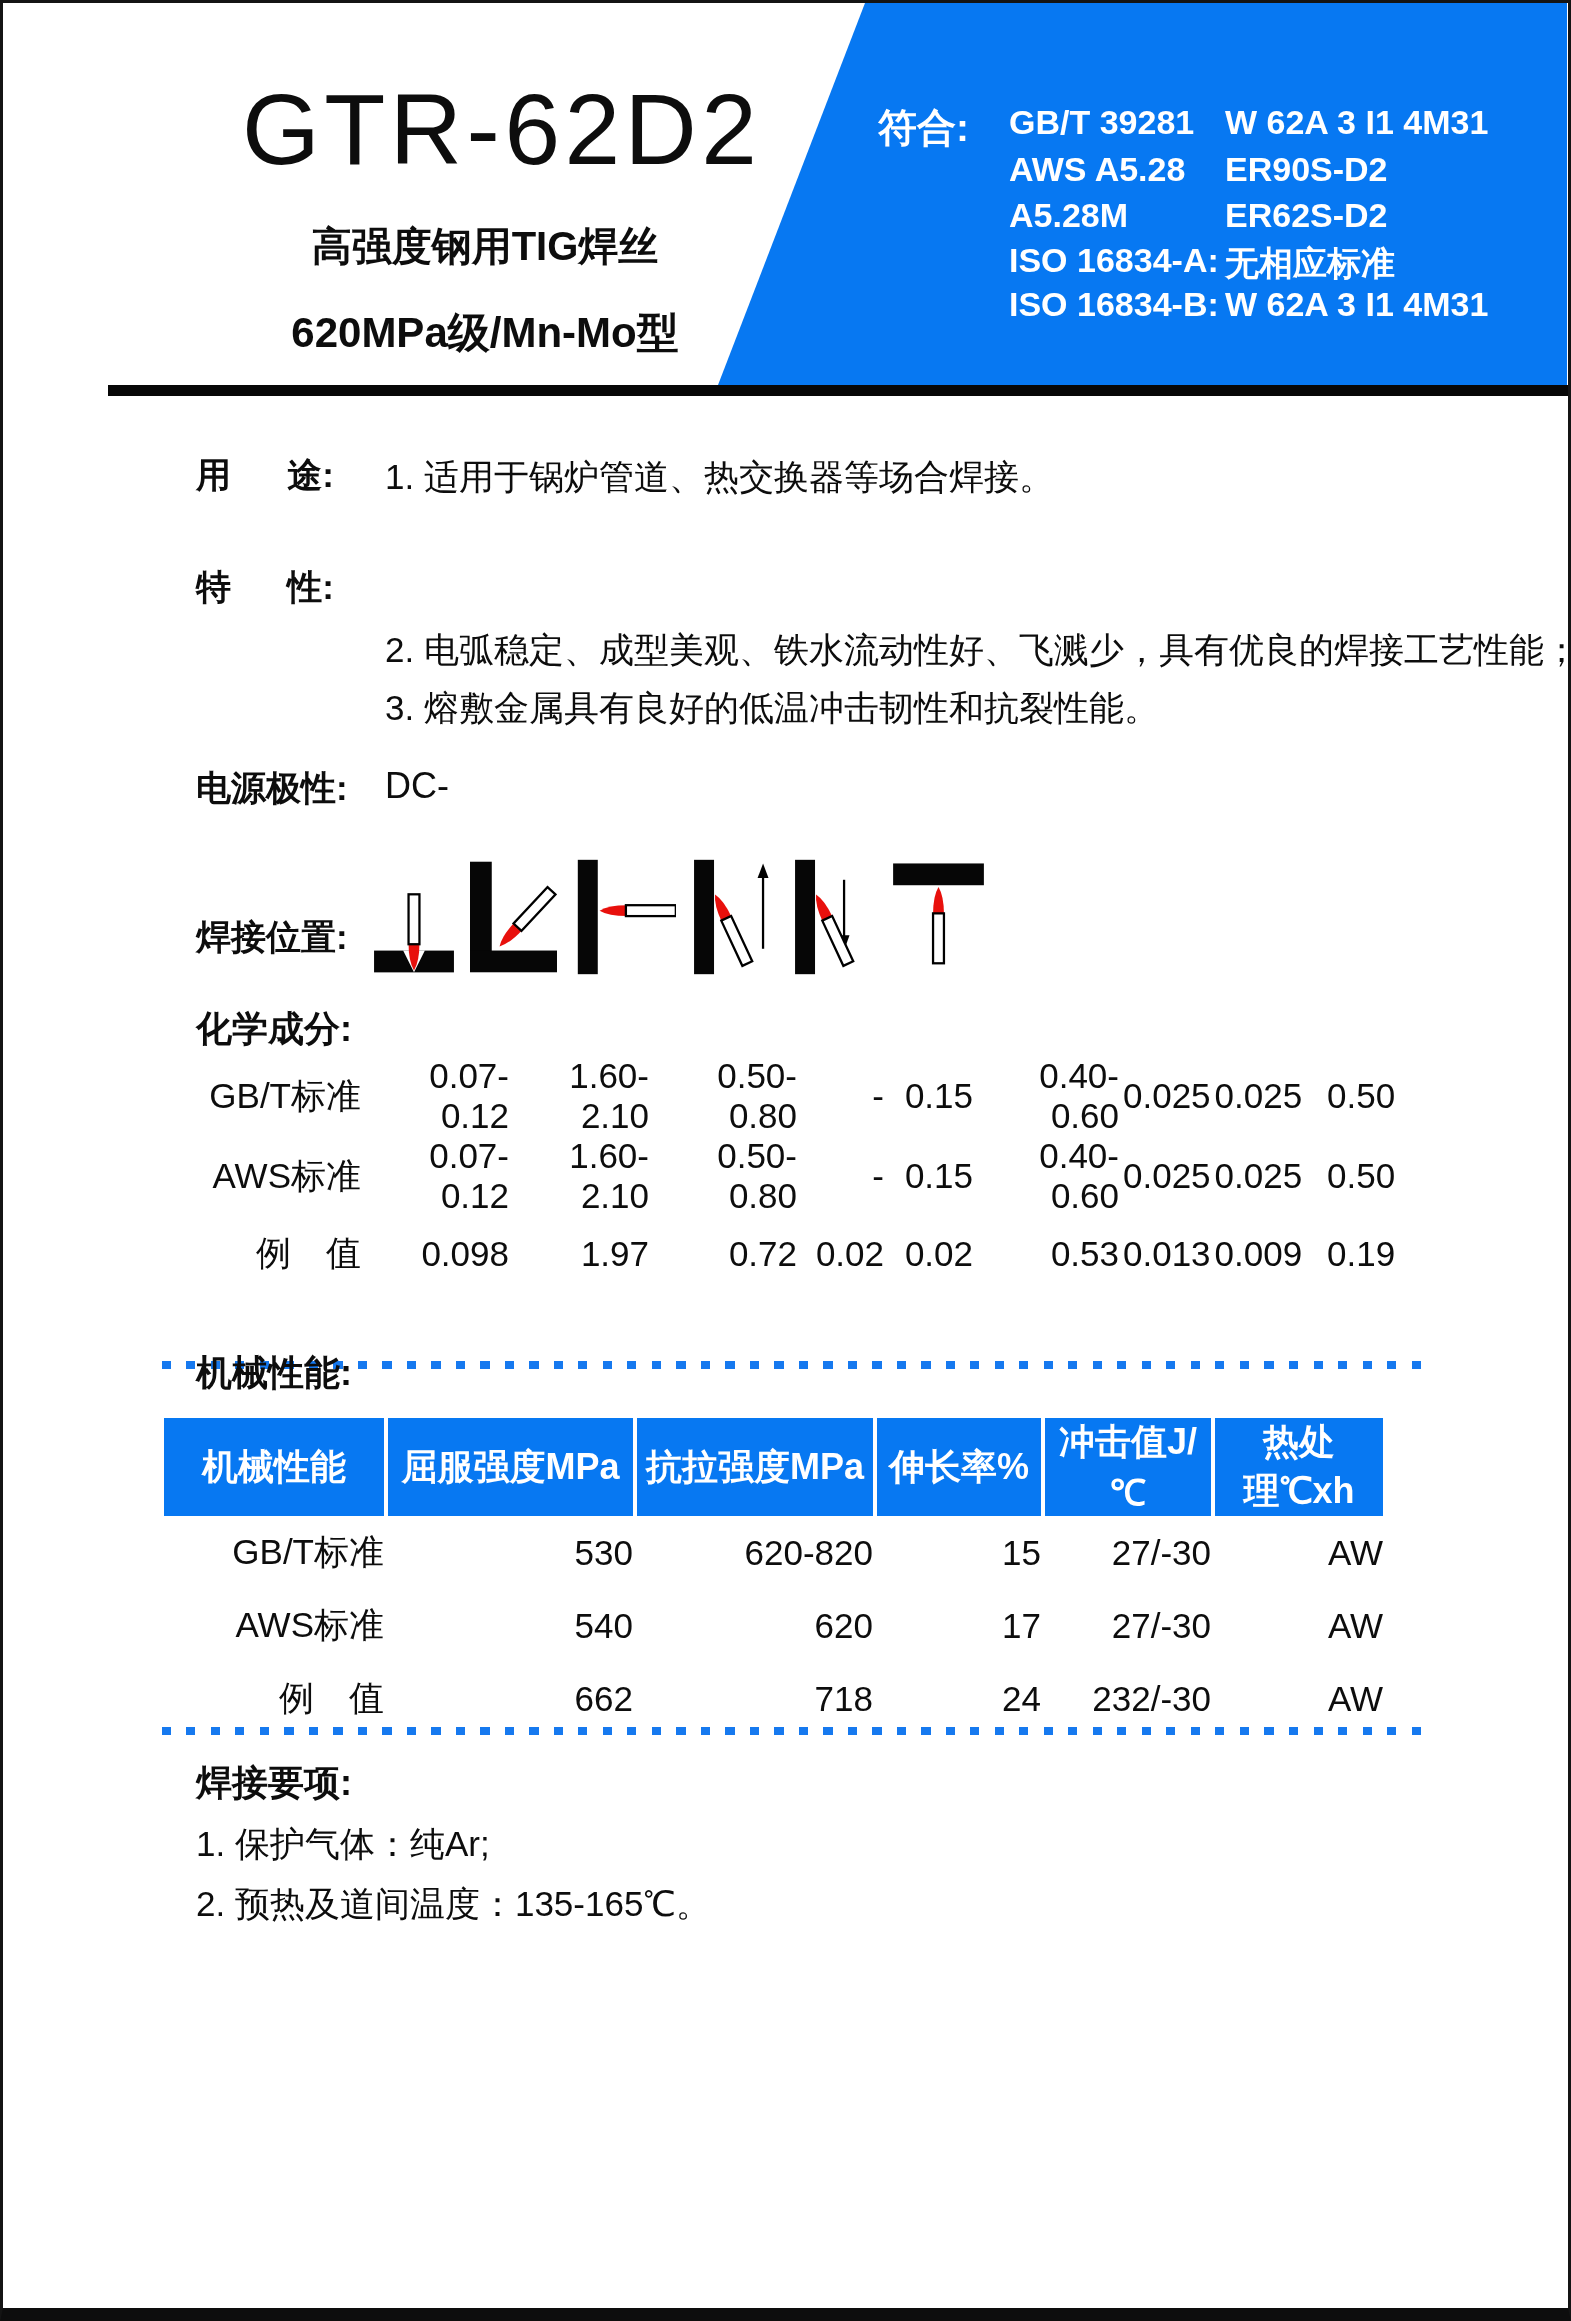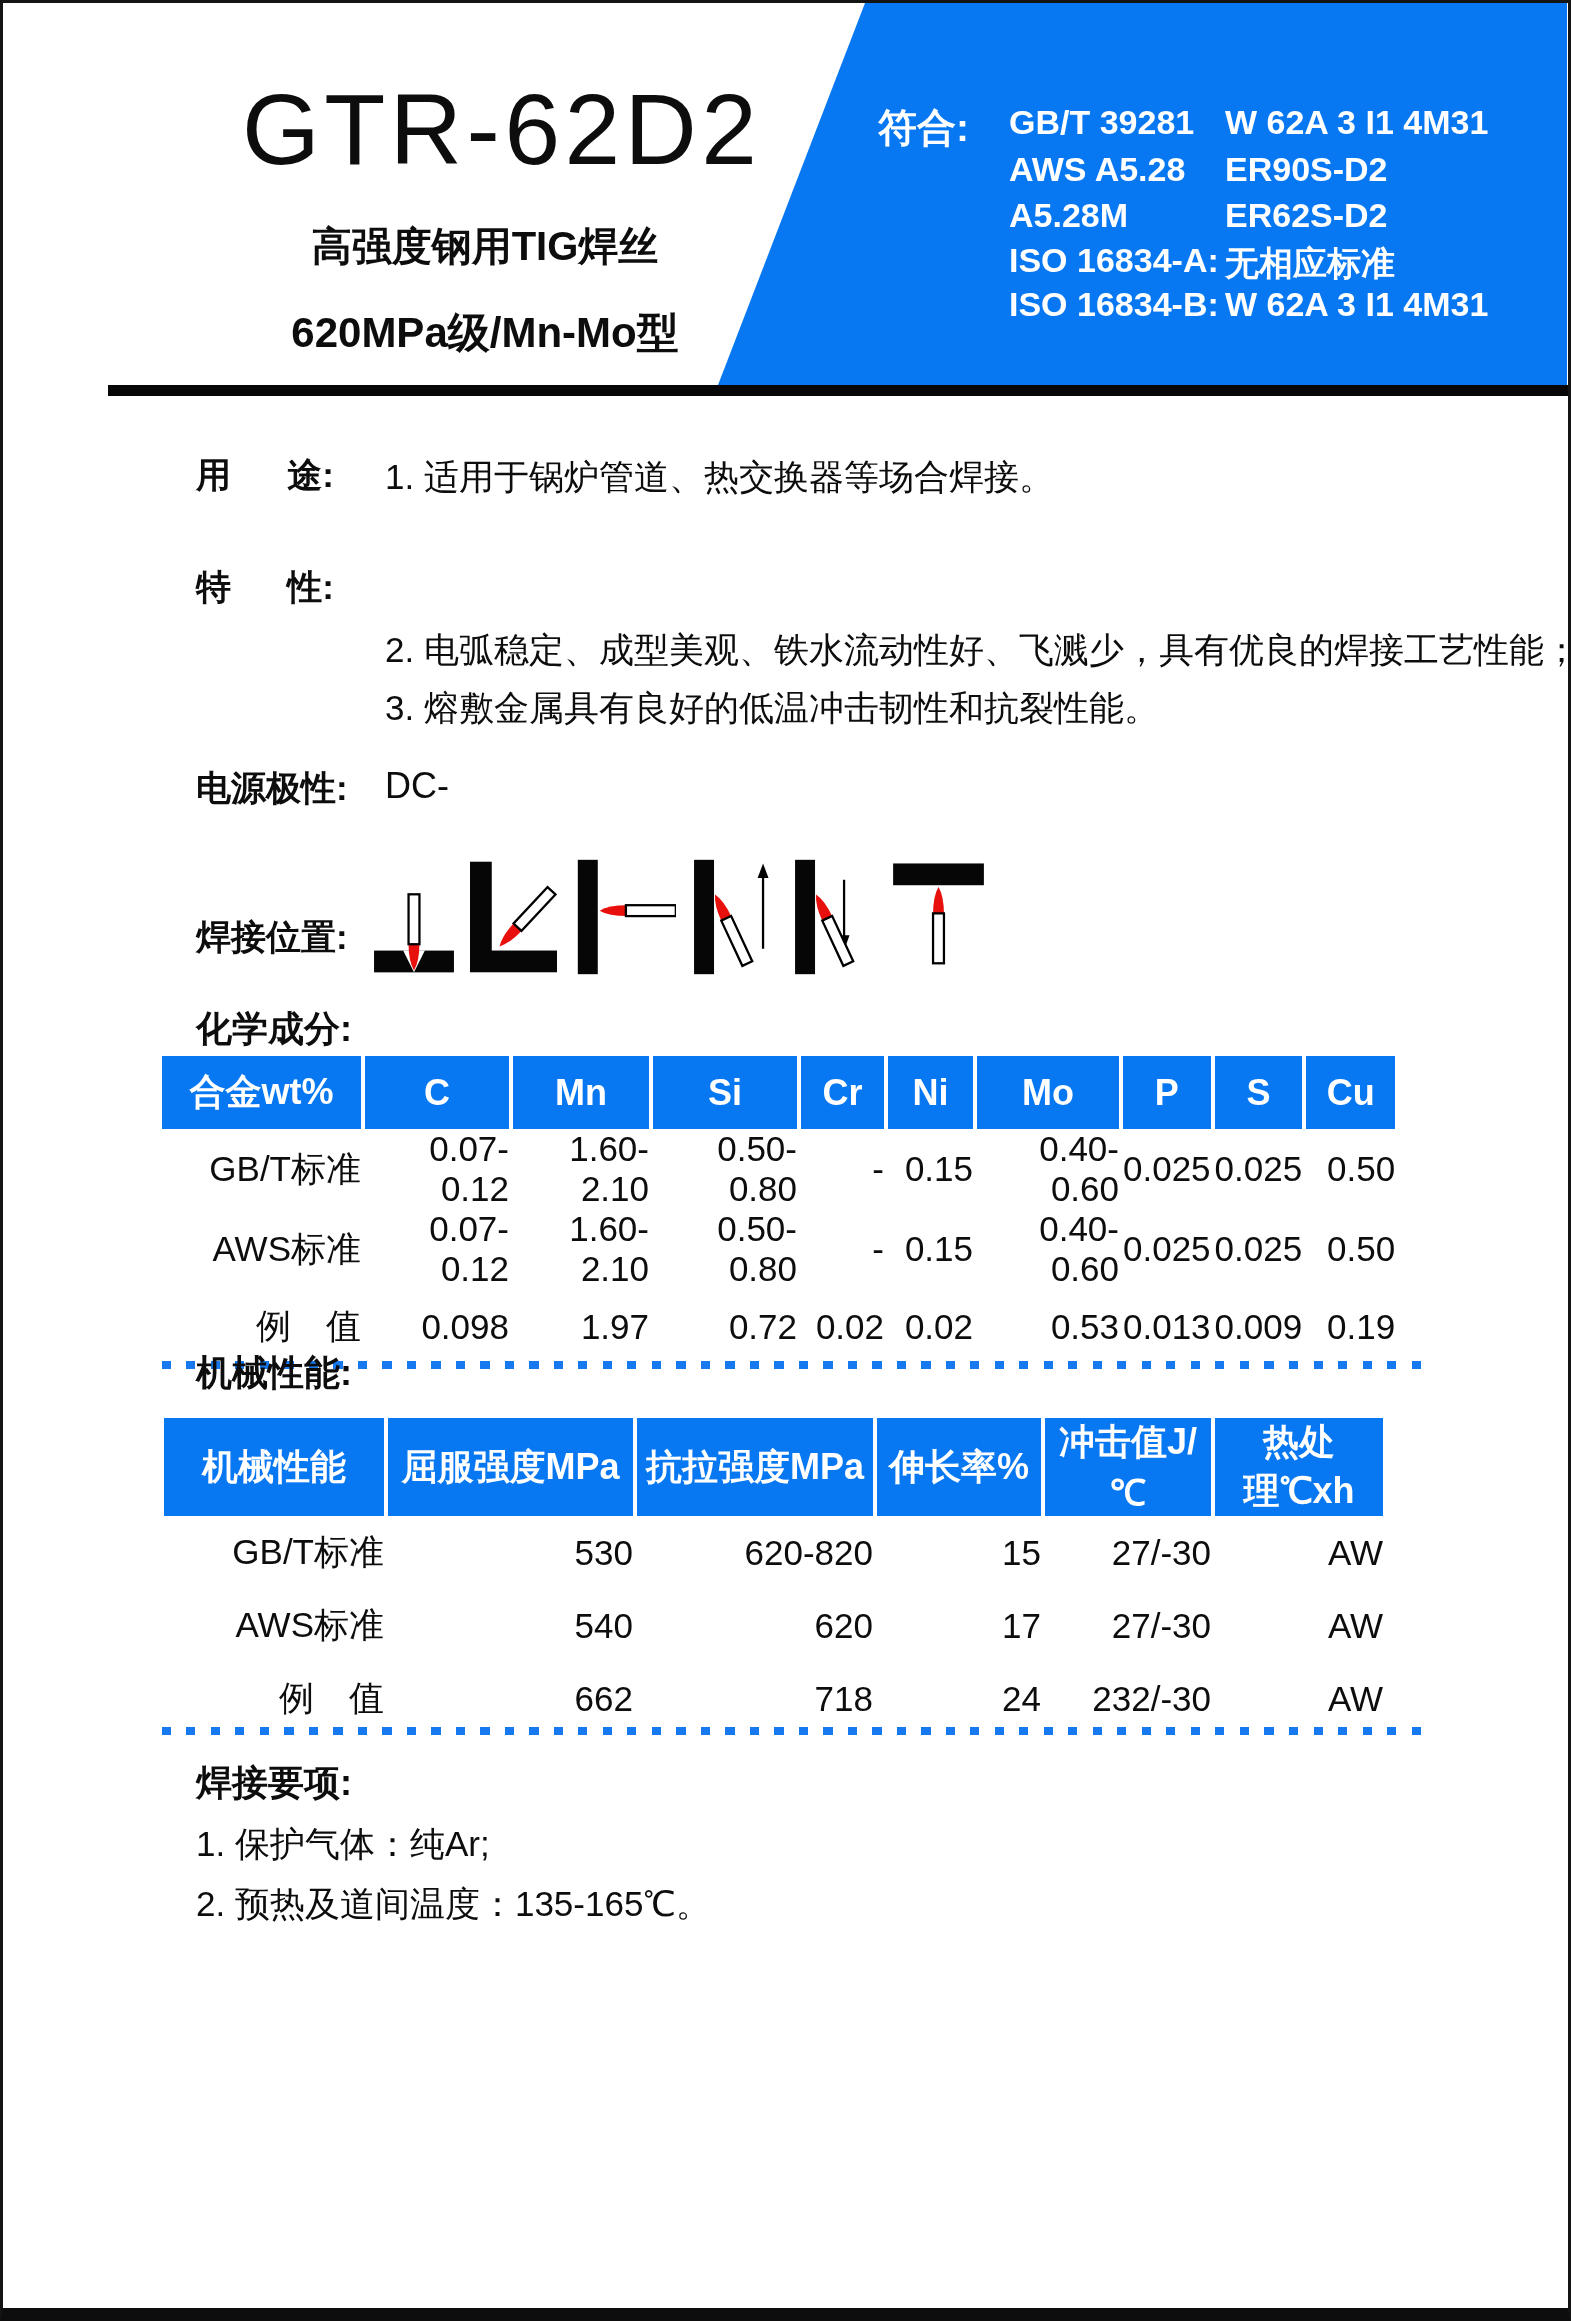--- a/index.html
+++ b/index.html
@@ -158,32 +158,20 @@
         <col style="width:136px">
         <col style="width:144px">
       <col style="width:83px">
         <col style="width:85px">
         <col style="width:142px">
         <col style="width:86px">
       <col style="width:77px">
         <col style="width:89px">
     </colgroup>
     <tbody>
-        <tr>
-      <th>合金wt%</th>
-      <th>C</th>
-      <th>Mn</th>
-      <th>Si</th>
-      <th>Cr</th>
-      <th>Ni</th>
-      <th>Mo</th>
-      <th>P</th>
-      <th>S</th>
-      <th>Cu</th>
-    </tr>
     <tr>
       <td>GB/T标准</td>
       <td>0.07-0.12</td>
       <td>1.60-2.10</td>
       <td>0.50-0.80</td>
       <td>-</td>
       <td>0.15</td>
       <td>0.40-0.60</td>
       <td>0.025</td>
       <td>0.025</td>

